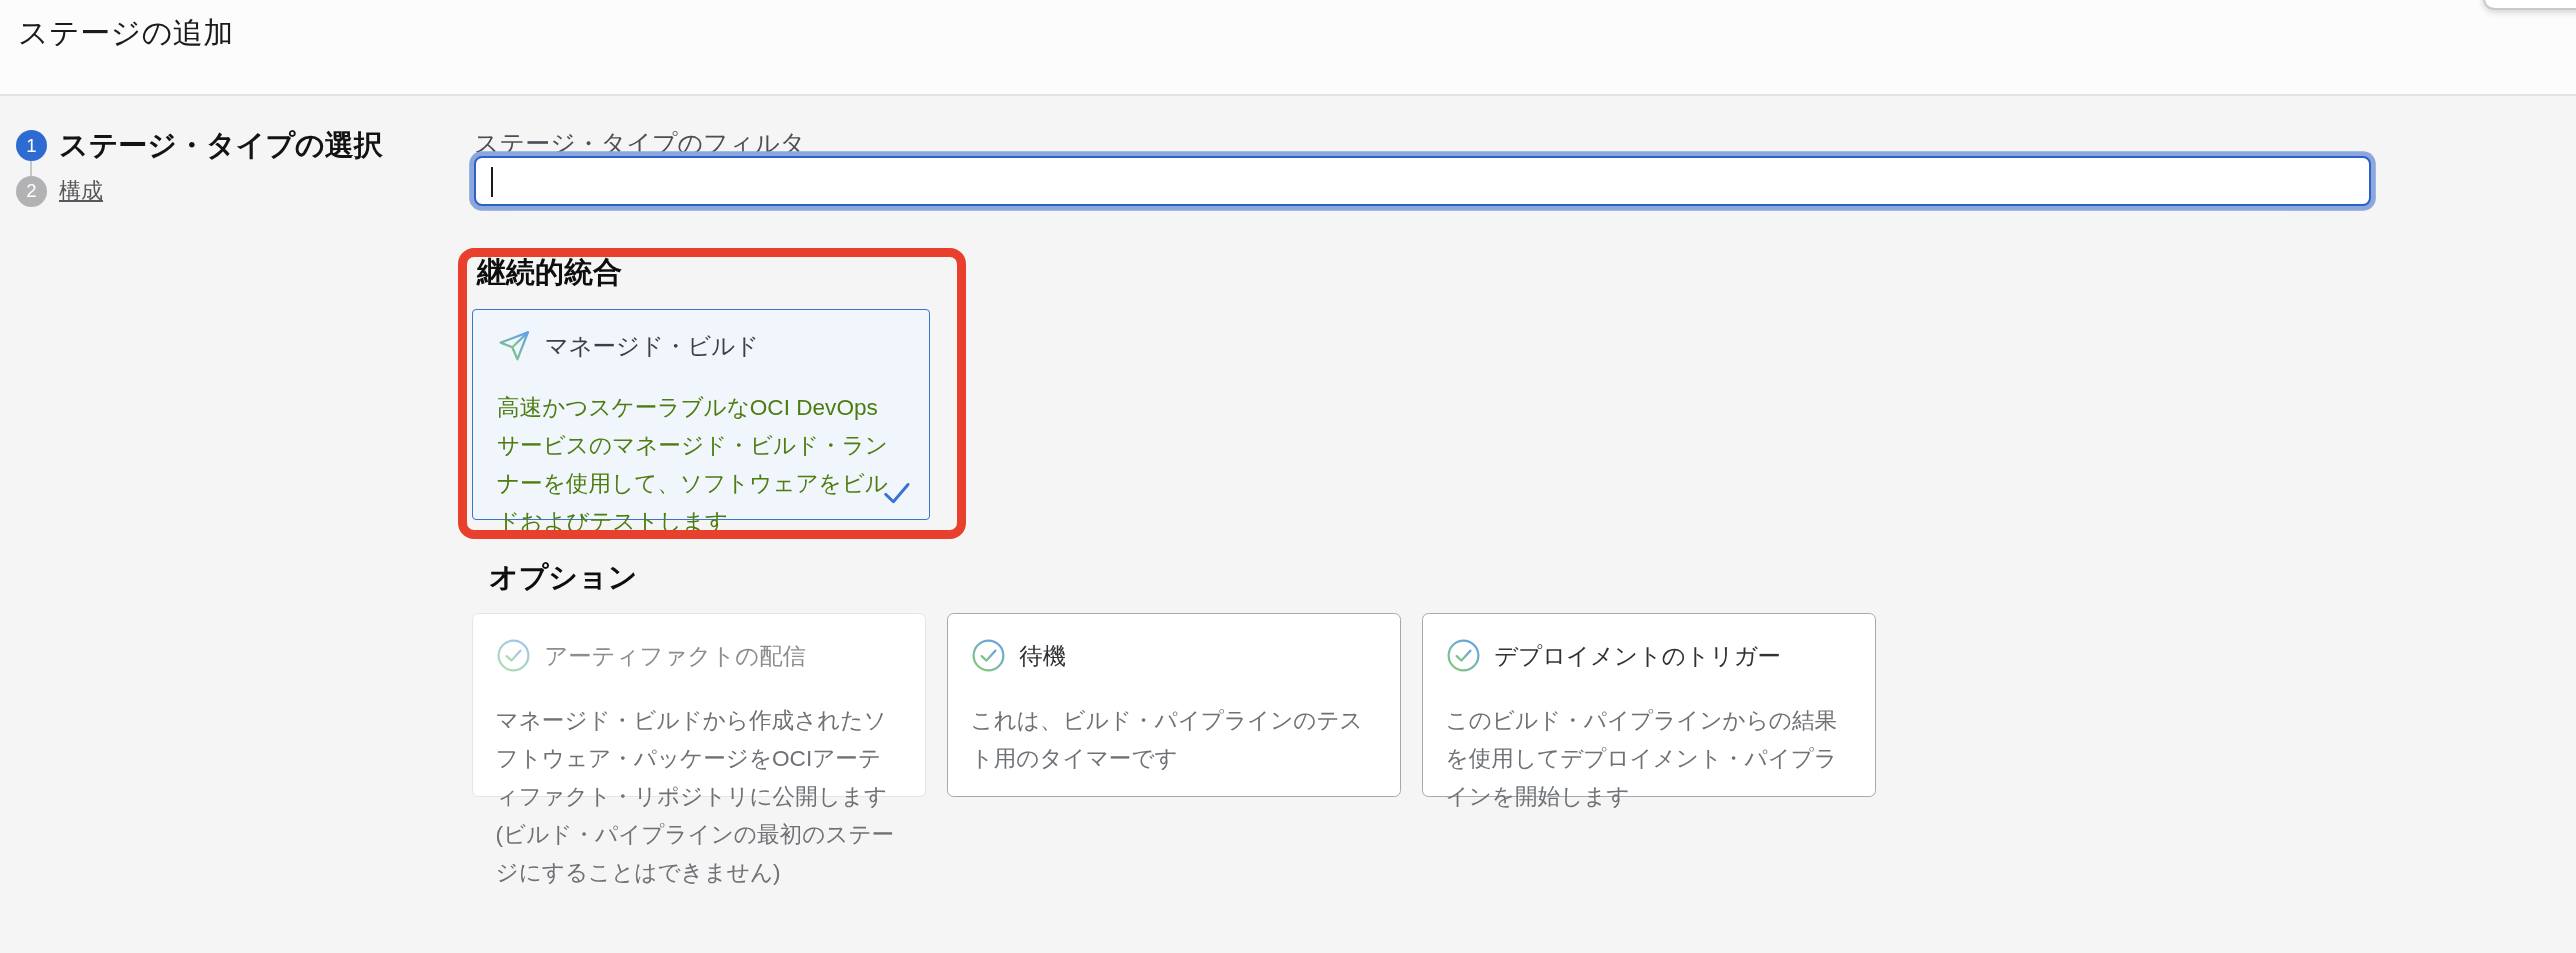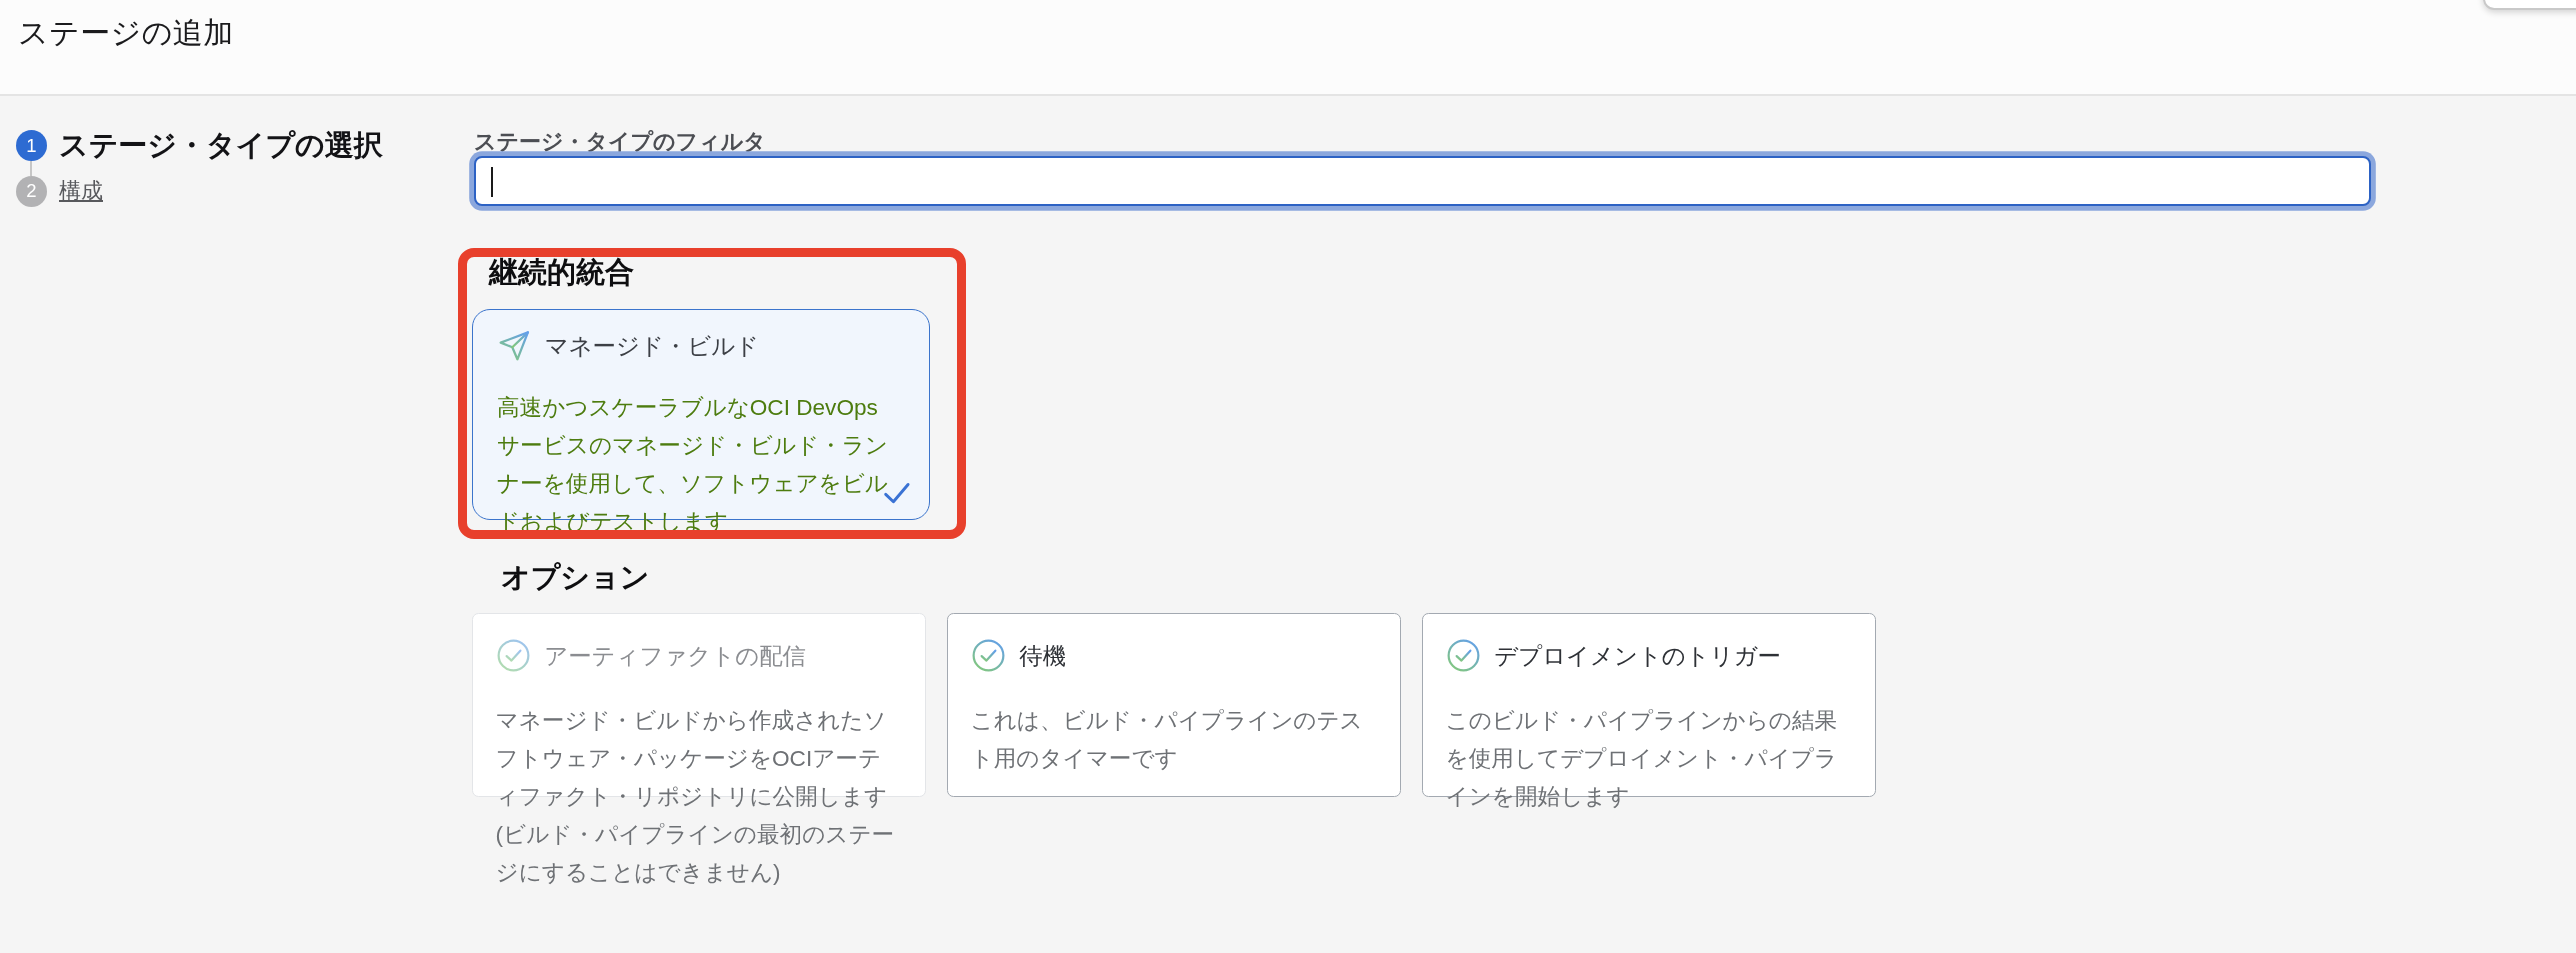--- a/index.html
+++ b/index.html
@@ -40,21 +40,21 @@
     font-size:29px; font-weight:700; color:#131316; white-space:nowrap;
   }
   .step-label-link {
     font-size:22px; color:#58595d; text-decoration:underline; white-space:nowrap; cursor:pointer;
   }
   .step-connector { width:2.4px; height:14.5px; background:#c6c6c6; margin-left:13.7px; }
 
   
   .filter-label {
     position:absolute; left:474px; top:127px;
-    font-size:22px; color:#4c4e53;font-weight:bold;
+    font-size:25px; color:#4c4e53;
   }
   .filter-input {
     position:absolute; left:474px; top:156px; width:1897px; height:50px;
     background:#ffffff; border:2.4px solid #2d62c4; border-radius:8px;
     box-shadow:0 0 0 4.8px #8ba7dd;
     font-size:22.6px; padding:0 16px; color:#1a1a1a; outline:none;
     font-family:"Liberation Sans", sans-serif;
   }
   .text-cursor {
     position:absolute; left:491px; top:167px; width:2.4px; height:30px;
@@ -64,29 +64,29 @@
 
   
   .annotation-box {
     position:absolute; left:458px; top:248px; width:508px; height:291px;
     border:9px solid #e8402c; border-radius:16px;
     pointer-events:none; z-index:6;
   }
 
   
   .section-heading {
-    position:absolute; font-size:29px; font-weight:700; color:#0e0e10; white-space:nowrap;margin-left:12px;
+    position:absolute; font-size:29px; font-weight:700; color:#0e0e10; white-space:nowrap;
   }
   .heading-ci  { left:477px; top:253px; }
   .heading-opt { left:489px; top:558px; }
 
   
   .ci-card {
     position:absolute; left:472px; top:309px; width:458px; height:211px;
-    background:#f1f6fd; border:1.6px solid #3b74cc; border-radius:18px;
+    background:#f1f6fd; border:1.6px solid #3b74cc; border-radius:4px;
     padding:19.4px 24px; cursor:pointer;
   }
   .card-head { display:flex; align-items:center; gap:13.7px; }
   .ci-title { font-size:23.4px; color:#3c3f45; white-space:nowrap; }
   .ci-desc {
     margin-top:26px; font-size:22.6px; line-height:38px; color:#4d7c0f;
     width:398px; overflow-wrap:anywhere;
   }
   .ci-check { position:absolute; right:14.5px; bottom:8px; width:37px; height:37px; }
 

